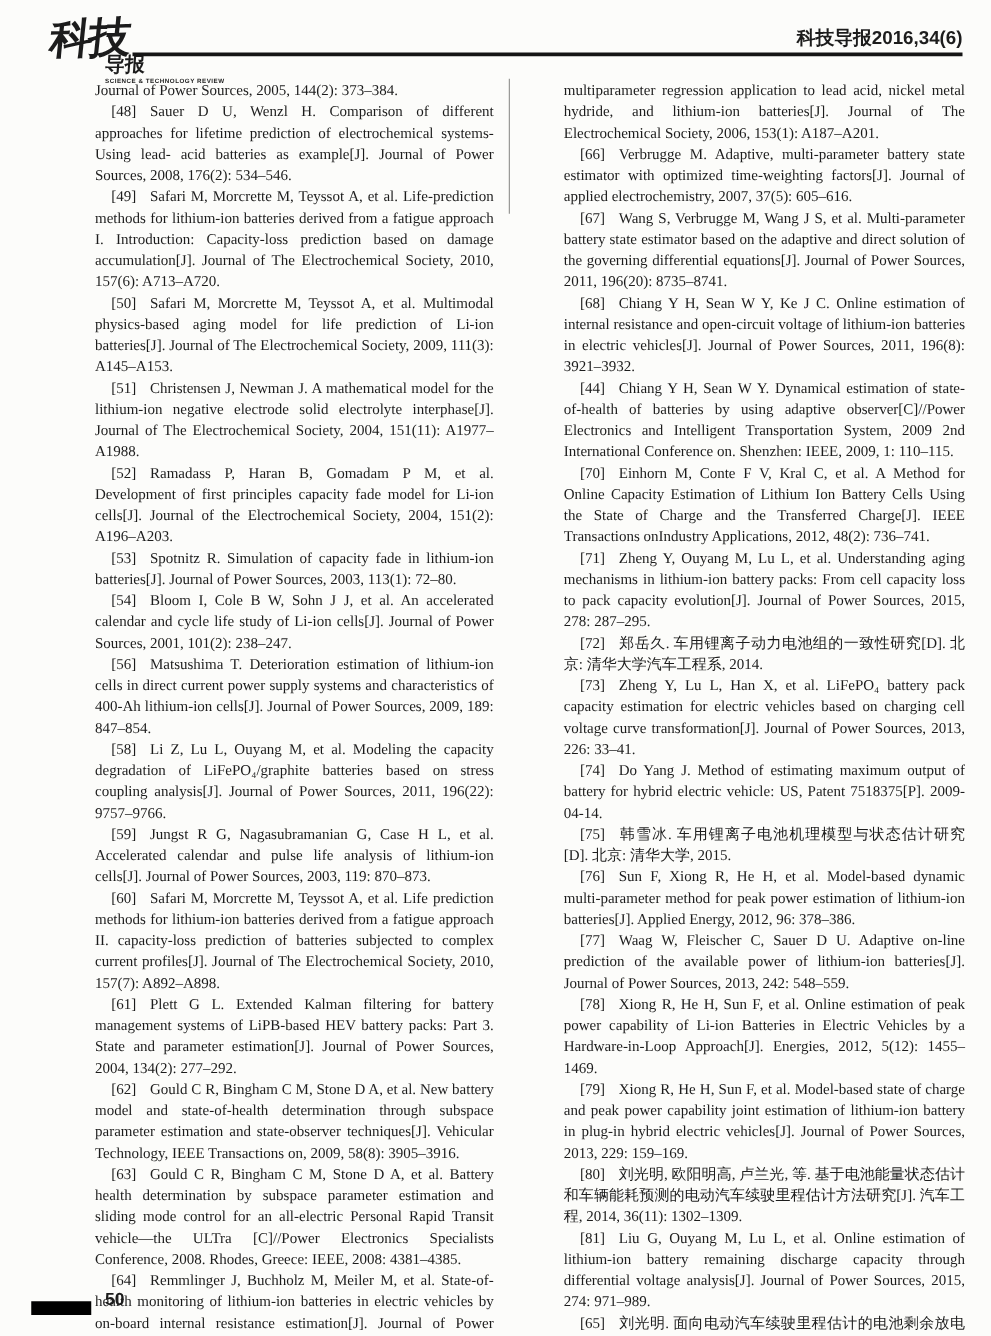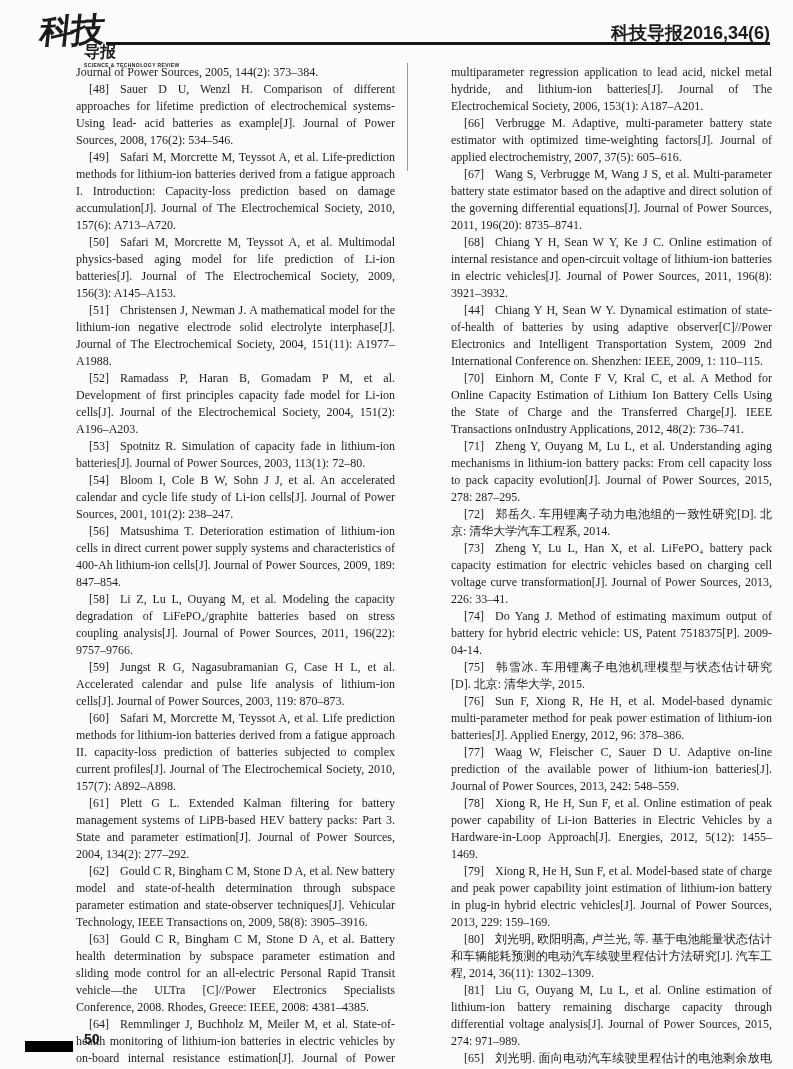--- a/index.html
+++ b/index.html
@@ -33,21 +33,21 @@
     font-size:5px;font-weight:700;letter-spacing:.4px;
     font-family:"Liberation Sans", sans-serif;
     white-space:nowrap;
   }
   .header-rule{
     position:absolute;left:106px;top:42px;
     width:664px;height:3px;background:#151515;
   }
   .issue{
     position:absolute;right:23px;top:21px;
-    font-size:18px;font-weight:700;
+    font-size:15px;font-weight:700;
     font-family:"Liberation Sans", sans-serif;
   }
   .col-divider{
     position:absolute;left:407px;top:63px;
     width:1px;height:108px;background:#9a9a98;
   }
   
   .col{
     position:absolute;top:64px;
     font-size:12px;line-height:17px;
@@ -83,21 +83,21 @@
   <div class="header-rule"></div>
 
   <div class="issue">科技导报2016,34(6)</div>
 
   <div class="col-divider"></div>
 
   <div class="col col-left">
       <p class="ref cont"><span class="ref-text">Journal of Power Sources, 2005, 144(2): 373–384.</span></p>
       <p class="ref"><span class="ref-num">[48]</span><span class="ref-text">Sauer D U, Wenzl H. Comparison of different approaches for lifetime prediction of electrochemical systems- Using lead- acid batteries as example[J]. Journal of Power Sources, 2008, 176(2): 534–546.</span></p>
       <p class="ref"><span class="ref-num">[49]</span><span class="ref-text">Safari M, Morcrette M, Teyssot A, et al. Life-prediction methods for lithium-ion batteries derived from a fatigue approach I. Introduction: Capacity-loss prediction based on damage accumulation[J]. Journal of The Electrochemical Society, 2010, 157(6): A713–A720.</span></p>
-      <p class="ref"><span class="ref-num">[50]</span><span class="ref-text">Safari M, Morcrette M, Teyssot A, et al. Multimodal physics-based aging model for life prediction of Li-ion batteries[J]. Journal of The Electrochemical Society, 2009, 156(3): A145–A153.</span></p>
+      <p class="ref"><span class="ref-num">[50]</span><span class="ref-text">Safari M, Morcrette M, Teyssot A, et al. Multimodal physics-based aging model for life prediction of Li-ion batteries[J]. Journal of The Electrochemical Society, 2009, 111(3): A145–A153.</span></p>
       <p class="ref"><span class="ref-num">[51]</span><span class="ref-text">Christensen J, Newman J. A mathematical model for the lithium-ion negative electrode solid electrolyte interphase[J]. Journal of The Electrochemical Society, 2004, 151(11): A1977–A1988.</span></p>
       <p class="ref"><span class="ref-num">[52]</span><span class="ref-text">Ramadass P, Haran B, Gomadam P M, et al. Development of first principles capacity fade model for Li-ion cells[J]. Journal of the Electrochemical Society, 2004, 151(2): A196–A203.</span></p>
       <p class="ref"><span class="ref-num">[53]</span><span class="ref-text">Spotnitz R. Simulation of capacity fade in lithium-ion batteries[J]. Journal of Power Sources, 2003, 113(1): 72–80.</span></p>
       <p class="ref"><span class="ref-num">[54]</span><span class="ref-text">Bloom I, Cole B W, Sohn J J, et al. An accelerated calendar and cycle life study of Li-ion cells[J]. Journal of Power Sources, 2001, 101(2): 238–247.</span></p>
       <p class="ref"><span class="ref-num">[56]</span><span class="ref-text">Matsushima T. Deterioration estimation of lithium-ion cells in direct current power supply systems and characteristics of 400-Ah lithium-ion cells[J]. Journal of Power Sources, 2009, 189: 847–854.</span></p>
       <p class="ref"><span class="ref-num">[58]</span><span class="ref-text">Li Z, Lu L, Ouyang M, et al. Modeling the capacity degradation of LiFePO₄/graphite batteries based on stress coupling analysis[J]. Journal of Power Sources, 2011, 196(22): 9757–9766.</span></p>
       <p class="ref"><span class="ref-num">[59]</span><span class="ref-text">Jungst R G, Nagasubramanian G, Case H L, et al. Accelerated calendar and pulse life analysis of lithium-ion cells[J]. Journal of Power Sources, 2003, 119: 870–873.</span></p>
       <p class="ref"><span class="ref-num">[60]</span><span class="ref-text">Safari M, Morcrette M, Teyssot A, et al. Life prediction methods for lithium-ion batteries derived from a fatigue approach II. capacity-loss prediction of batteries subjected to complex current profiles[J]. Journal of The Electrochemical Society, 2010, 157(7): A892–A898.</span></p>
       <p class="ref"><span class="ref-num">[61]</span><span class="ref-text">Plett G L. Extended Kalman filtering for battery management systems of LiPB-based HEV battery packs: Part 3. State and parameter estimation[J]. Journal of Power Sources, 2004, 134(2): 277–292.</span></p>
       <p class="ref"><span class="ref-num">[62]</span><span class="ref-text">Gould C R, Bingham C M, Stone D A, et al. New battery model and state-of-health determination through subspace parameter estimation and state-observer techniques[J]. Vehicular Technology, IEEE Transactions on, 2009, 58(8): 3905–3916.</span></p>

